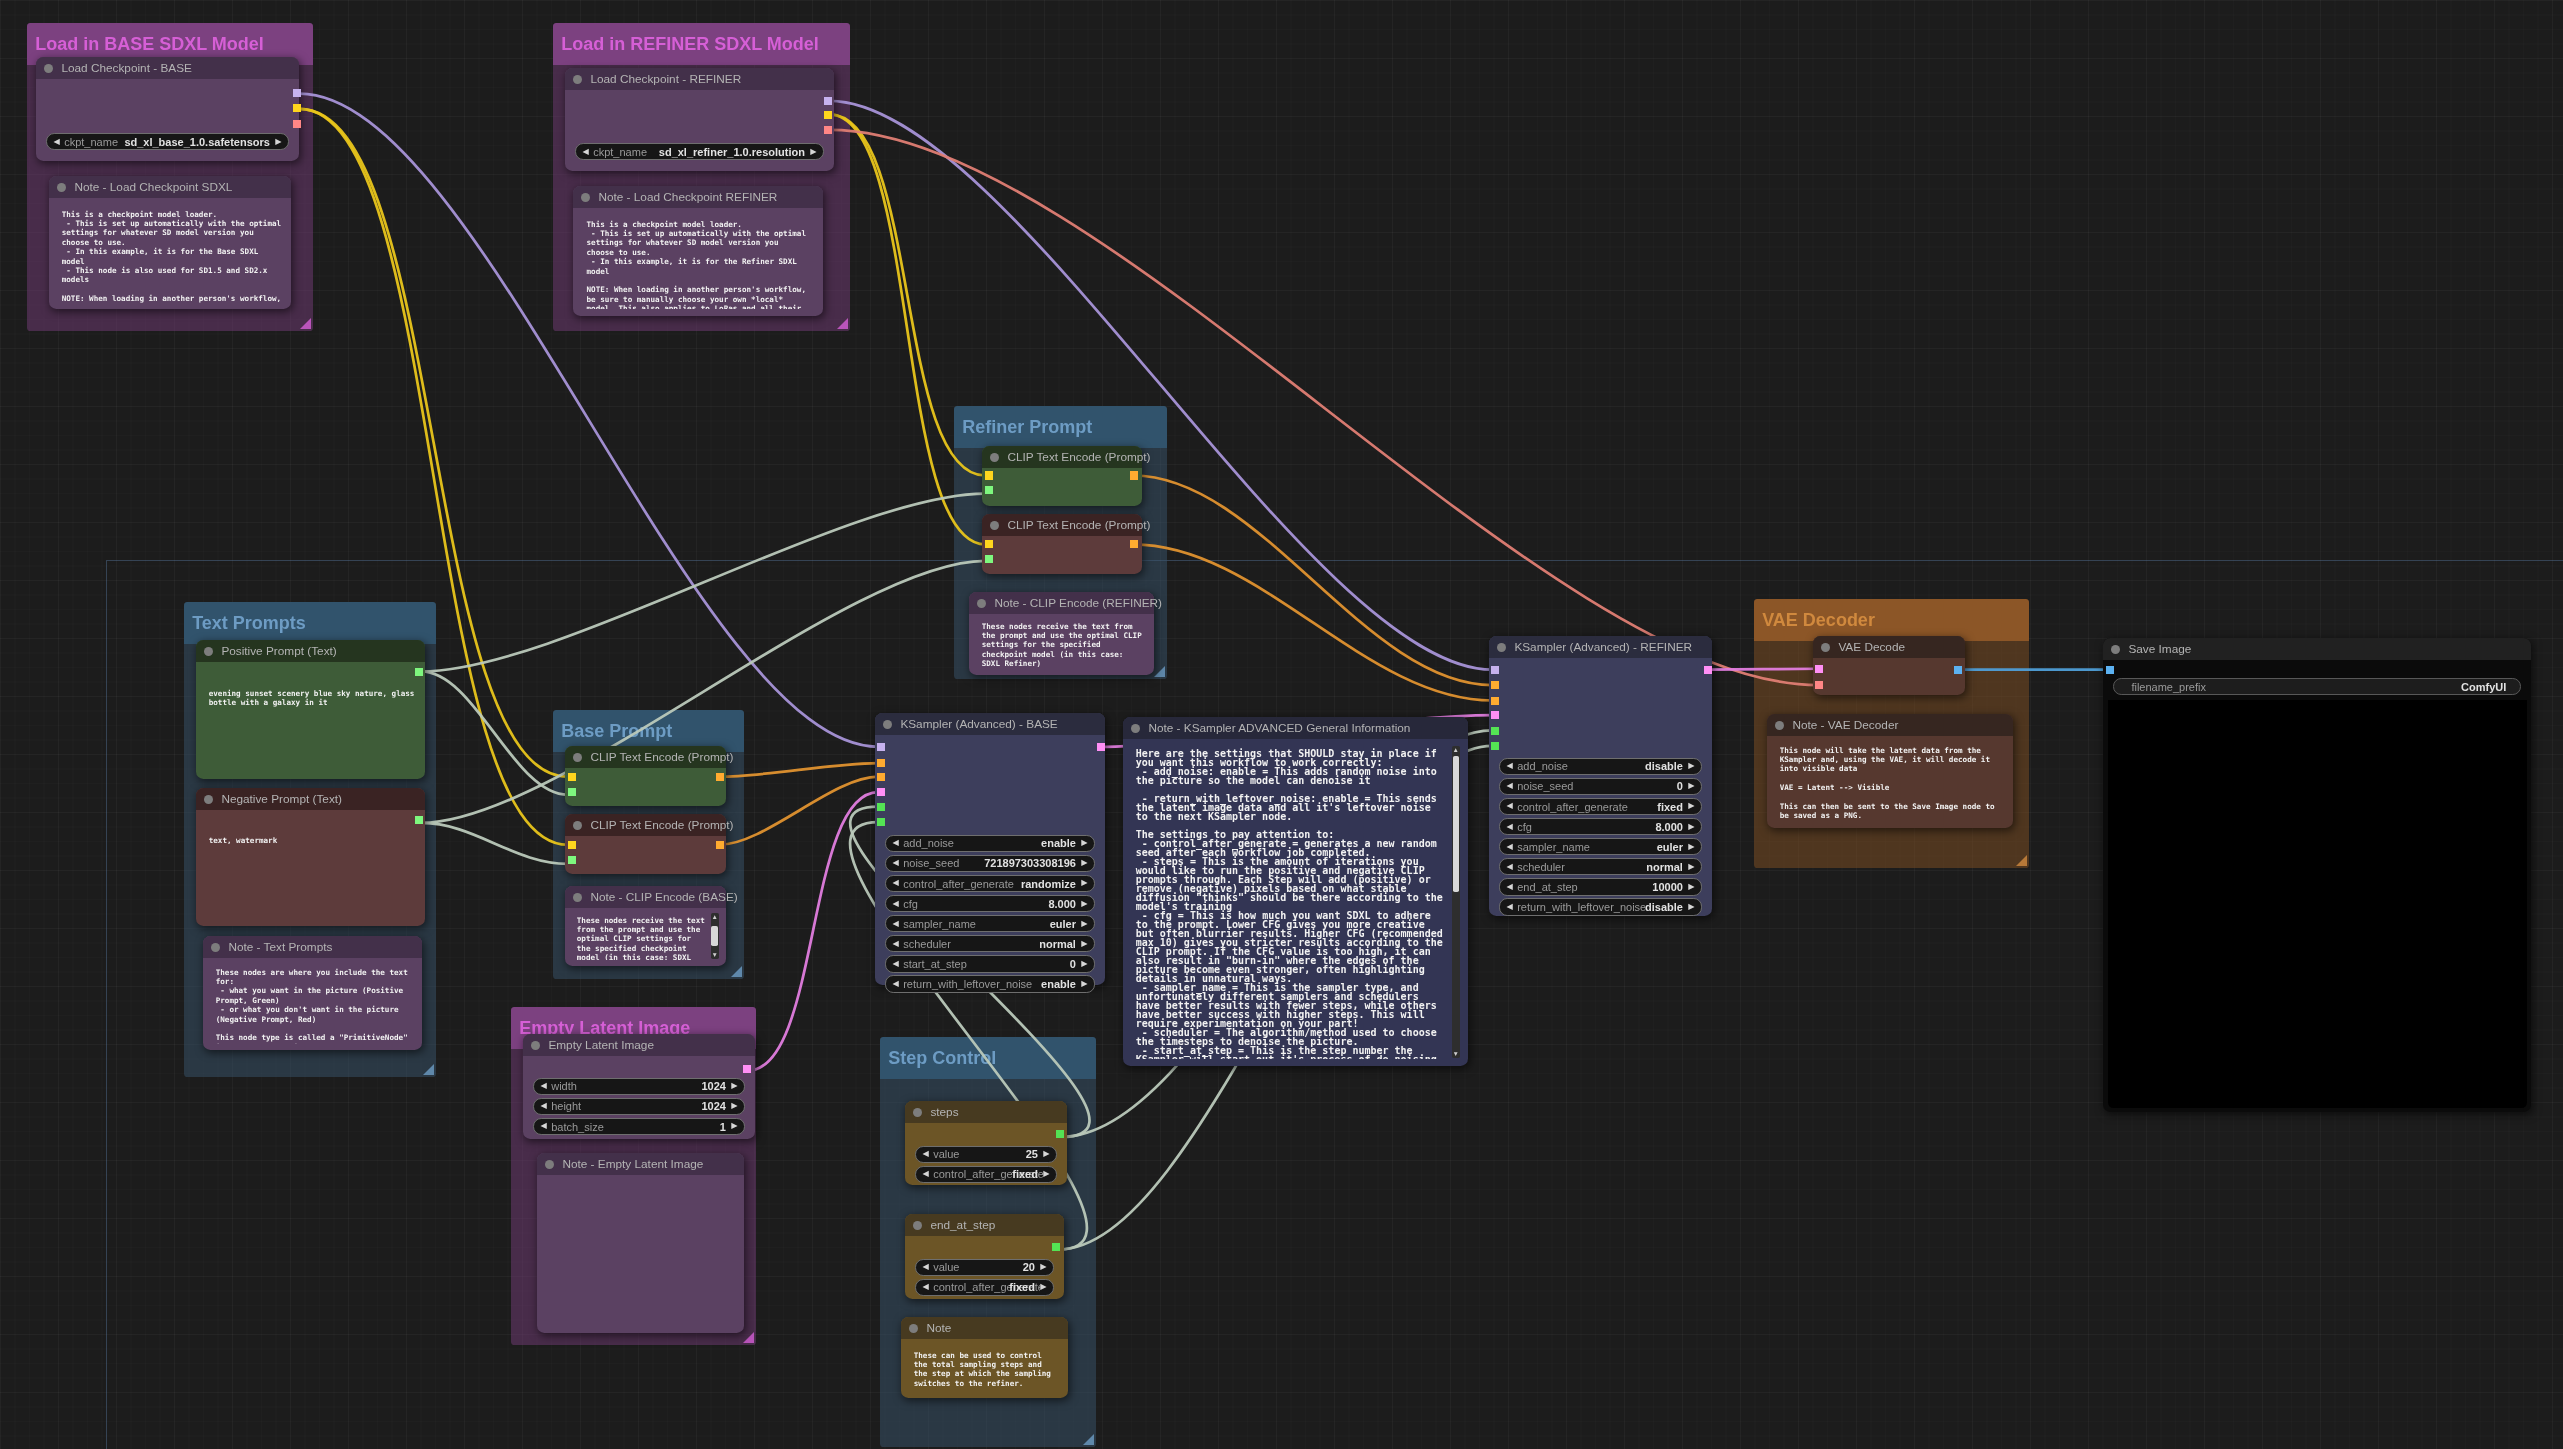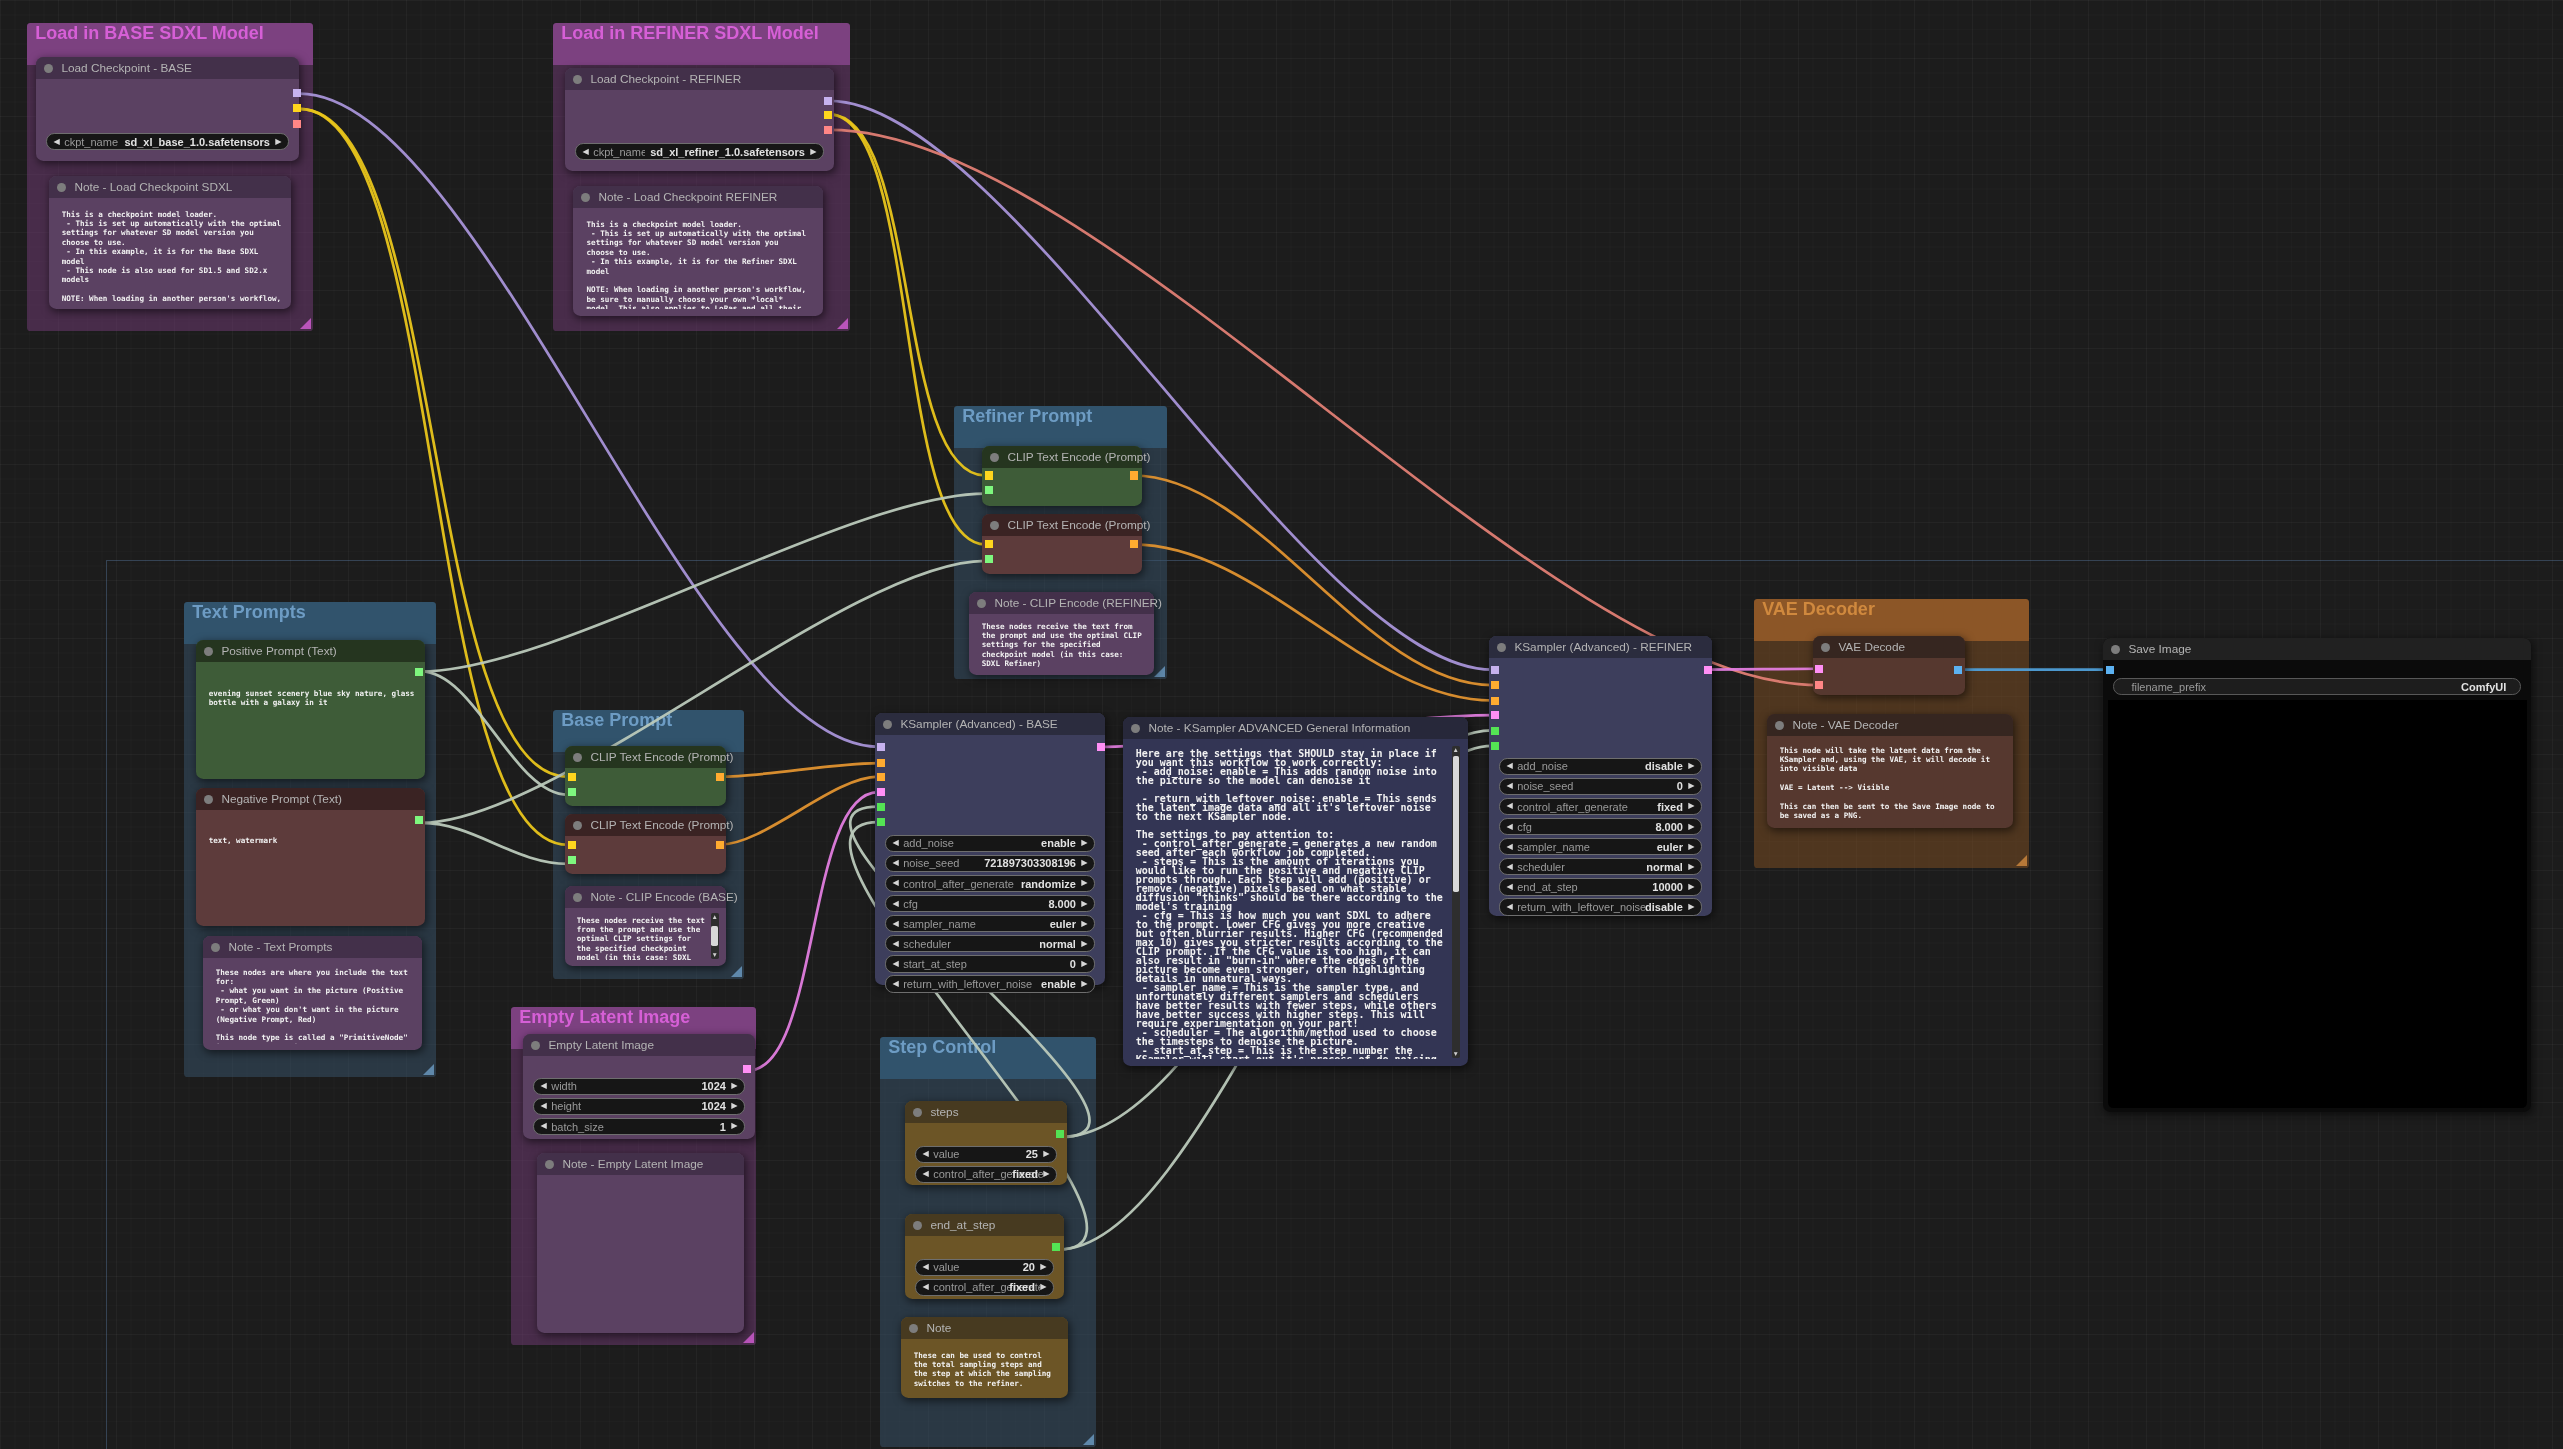--- a/index.html
+++ b/index.html
@@ -13,21 +13,21 @@
       linear-gradient(90deg,rgba(255,255,255,0.014) 0.9px,transparent 0.9px);
     background-size:58px 58px,58px 58px,14.5px 14.5px,14.5px 14.5px;}
   .bigrect{position:absolute;left:106px;top:560px;width:2504px;height:953px;
     border:0.9px solid rgba(100,140,190,0.35);z-index:1;}
   #wires{position:absolute;inset:0;z-index:5;pointer-events:none;}
   #wires path{fill:none;stroke-width:3px;opacity:0.95;}
 
   
   .group{position:absolute;z-index:2;border-radius:3.6px;background:var(--gb);}
   .gheader{height:42px;background:var(--gh);border-radius:3.6px 3.6px 0 0;
-    display:flex;align-items:flex-start;padding:0 8.2px;}
+    display:flex;align-items:center;padding:0 8.2px;}
   .gtitle{font-size:18px;font-weight:bold;color:var(--gt);white-space:nowrap;}
   .group::after{content:"";position:absolute;right:1.8px;bottom:1.8px;
     border-left:11px solid transparent;border-bottom:11px solid var(--gt);opacity:.8;}
   .g-purple{--gh:#7c4180;--gb:rgba(109,58,113,0.55);--gt:#d65fd6;}
   .g-blue{--gh:#31536c;--gb:rgba(55,84,108,0.5);--gt:#6d9cc4;}
   .g-orange{--gh:#8c5627;--gb:rgba(122,77,35,0.55);--gt:#d0893e;}
 
   
   .node{position:absolute;z-index:10;border-radius:7.3px;background:var(--bd);
     box-shadow:1.8px 2.7px 8.2px rgba(0,0,0,0.55);}
@@ -167,21 +167,21 @@
   </div>
 
   <div class="node c-purple" style="left:565px;top:68px;width:269px;height:103px">
     <div class="ntitle">
         <span class="dot"></span>
         <span>Load Checkpoint - REFINER</span>
       </div>
     <div class="widget" style="top:75px">
       <span class="wa">◀</span>
       <span class="wl">ckpt_name</span>
-      <span class="wv">sd_xl_refiner_1.0.safetensors</span>
+      <span class="wv">sd_xl_refiner_1.0.resolution</span>
       <span class="wa" style="margin-left:5.4px">▶</span>
     </div>
     <i class="slot" style="left:259px;top:29px;background:var(--slot-model)"></i>
     <i class="slot" style="left:259px;top:43px;background:var(--slot-clip)"></i>
     <i class="slot" style="left:259px;top:58px;background:var(--slot-vae)"></i>
   </div>
 
   <div class="node c-purple" style="left:573px;top:186px;width:250px;height:130px">
     <div class="ntitle">
         <span class="dot"></span>

